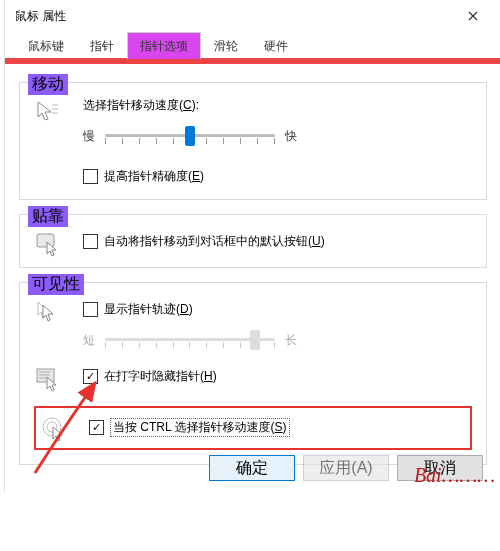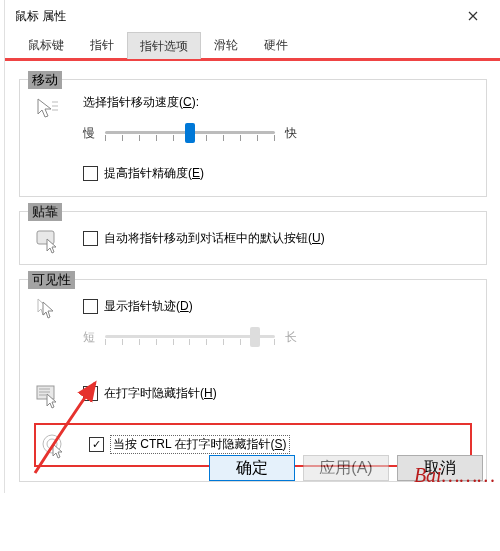--- a/index.html
+++ b/index.html
@@ -2,26 +2,26 @@
 <html><head>
 <meta charset="utf-8">
 <style>
   html,body{margin:0;padding:0;font-family:"Microsoft YaHei","Segoe UI",sans-serif;font-size:12px;color:#000;background:#ccc}
   .frame{position:relative;width:500px;height:551px;background:#fff}
   .window{position:absolute;left:4px;top:0;width:496px;height:493px;background:#fff;border-left:1px solid #e0e0e0}
   .titlebar{display:flex;align-items:center;height:32px;padding:0 6px 0 10px;background:#fff}
   .title{flex:1;font-size:12px}
   .tb-btn{width:44px;height:30px;display:flex;align-items:center;justify-content:center;color:#444}
   .tb-btn svg{width:10px;height:10px}
-  .tabs{display:flex;align-items:flex-end;padding:0 10px;height:26px;border-bottom:3px solid #ef4444;background:#fff;position:relative}
+  .tabs{display:flex;padding:0 10px;height:26px;border-bottom:6px solid #ef4444;background:#fff;position:relative}
   .tab{padding:5px 12px 4px;font-size:12px;color:#333;border:1px solid transparent;border-bottom:none;position:relative}
-  .tab.active{border-color:#ccc;background:#e5e5e5;border-top:1px solid #ccc;border-left:1px solid #ccc;border-right:1px solid #ccc;margin-bottom:-1px}
+  .tab.active{border-color:#ccc;background:#d946ef;border-top:1px solid #ccc;border-left:1px solid #ccc;border-right:1px solid #ccc;margin-bottom:-1px}
   .body{padding:10px 14px 0;position:relative}
   .group{border:1px solid #d9d9d9;margin:8px 0 14px;padding:14px 14px 10px;position:relative}
-  .group-label{position:absolute;top:-9px;left:8px;background:#a3a3a3;padding:0 4px;font-size:13px}
+  .group-label{position:absolute;top:-9px;left:8px;background:#8b5cf6;padding:0 4px;font-size:16px}
   .row{display:flex;align-items:flex-start;gap:21px}
   .icon-col{width:28px;display:flex;justify-content:center;padding-top:2px}
   .icon-col svg{width:26px;height:26px}
   .content-col{flex:1}
   .cb-row{display:flex;align-items:center;gap:6px;margin:4px 0}
   .cb{width:13px;height:13px;border:1px solid #333;background:#fff;display:flex;align-items:center;justify-content:center}
   .cb.checked::after{content:"✓";font-size:11px;line-height:11px;color:#000}
   .slider-wrap{display:flex;align-items:center;gap:10px;margin:10px 0}
   .slider-labels{font-size:12px;color:#333}
   .slider{position:relative;width:170px;height:24px}
@@ -161,21 +161,21 @@
                     <span></span>
                     <span></span>
                   </div>
                 <div class="slider-thumb" style="left:88%"></div>
               </div>
               <span class="slider-labels" style="color:#aaa">长</span>
             </div>
           </div>
         </div>
 
-        <div class="row" style="margin-top:22px">
+        <div class="row" style="margin-top:2px">
           <div class="icon-col">
             <svg viewBox="0 0 26 26">
               <rect x="2" y="3" width="17" height="13" fill="#e8e8e8" stroke="#999"></rect>
               <path d="M4 6 L15 6 M4 9 L15 9 M4 12 L11 12" stroke="#aaa"></path>
               <path d="M12 11 L12 23 L15 20 L17 25 L19 24 L17 19 L21 19 Z" fill="#fff" stroke="#888"></path>
             </svg>
           </div>
           <div class="content-col">
             <div class="cb-row">
               <div class="cb checked"></div>
@@ -188,21 +188,21 @@
           <div class="icon-col">
             <svg viewBox="0 0 26 26">
               <circle cx="11" cy="11" r="9" fill="none" stroke="#bbb"></circle>
               <circle cx="11" cy="11" r="5" fill="none" stroke="#bbb"></circle>
               <path d="M12 11 L12 23 L15 20 L17 25 L19 24 L17 19 L21 19 Z" fill="#fff" stroke="#888"></path>
             </svg>
           </div>
           <div class="content-col">
             <div class="cb-row">
               <div class="cb checked"></div>
-              <span style="border:1px dotted #666;padding:0 2px"><span>当按 CTRL 在打字时隐藏指针(</span><span class="underline">S</span><span>)</span></span>
+              <span style="border:1px dotted #666;padding:0 2px"><span>当按 CTRL 选择指针移动速度(</span><span class="underline">S</span><span>)</span></span>
             </div>
           </div>
         </div>
       </div>
 
     </div>
 
     <div class="buttons">
       <div class="btn primary">确定</div>
       <div class="btn" style="opacity:.55">应用(A)</div>

